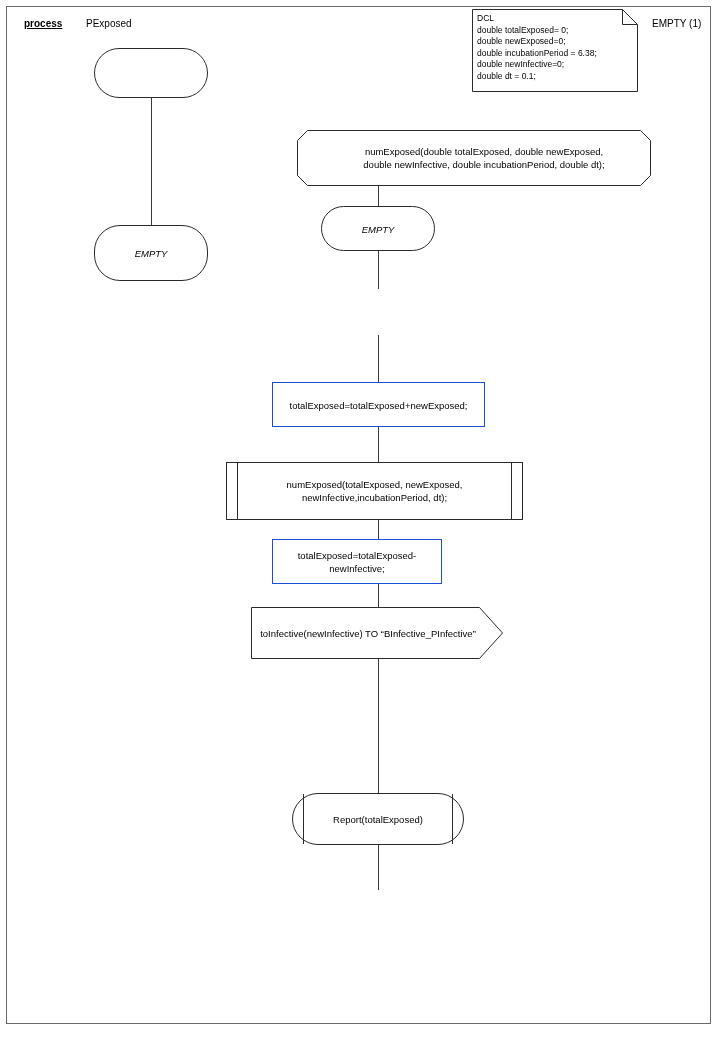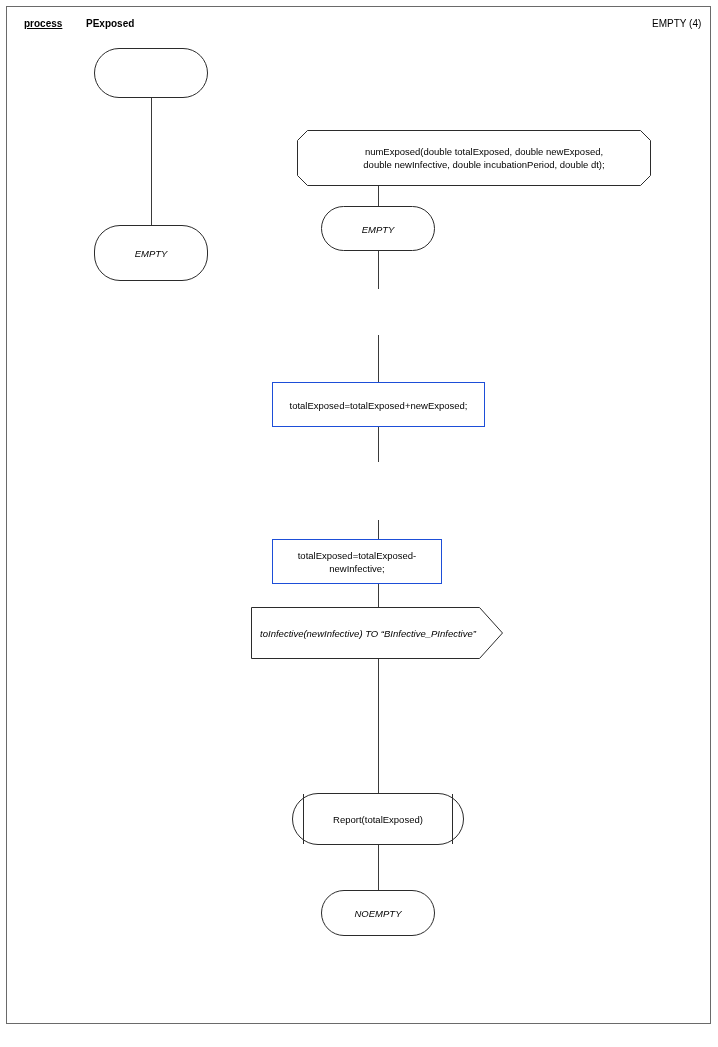--- a/index.html
+++ b/index.html
@@ -100,24 +100,36 @@
 </style>
 </head>
 <body>
 
 <div id="page">
 
   <div id="page-frame"></div>
 
   <div class="hdr bold" style="left:24px; top:18px;text-decoration:underline;">process</div>
 
-  <div class="hdr" style="left:86px; top:18px;font-weight:bold;">PExposed</div>
+  <div class="hdr" style="left:86px; top:18px;">PExposed</div>
 
-  <div class="hdr" style="left:652px; top:18px;">EMPTY (4)</div>
+  <div class="hdr" style="left:652px; top:18px;">EMPTY (1)</div>
 
+  <div id="dcl-note-wrap" style="left:472px; top:9px; width:166px; height:83px;">
+    <svg class="shape-svg" width="166" height="83" viewBox="0 0 166 83">
+      <path d="M0.5,0.5 L150.5,0.5 L165.5,15.5 L165.5,82.5 L0.5,82.5 Z" fill="#ffffff" stroke="#2b2b2b" stroke-width="1"></path>
+      <path d="M150.5,0.5 L150.5,15.5 L165.5,15.5" fill="none" stroke="#2b2b2b" stroke-width="1"></path>
+    </svg>
+    <div id="dcl-note" style="left:0; top:0; width:166px; height:83px;">DCL
+double totalExposed= 0;
+double newExposed=0;
+double incubationPeriod = 6.38;
+double newInfective=0;
+double dt = 0.1;</div>
+  </div>
 
   <div class="node state pill" style="left:94px; top:48px; width:114px; height:50px;">
     <div class="txt"></div>
   </div>
 
   <div class="line" style="left:151px; top:98px; height:127px;"></div>
 
   <div class="node state pill" style="left:94px; top:225px; width:114px; height:56px;">
     <div class="txt">EMPTY</div>
   </div>
@@ -141,43 +153,46 @@
 
 
   <div class="line" style="left:378px; top:335px; height:47px;"></div>
 
   <div class="node task" style="left:272px; top:382px; width:213px; height:45px;">
     <div class="txt">totalExposed=totalExposed+newExposed;</div>
   </div>
 
   <div class="line" style="left:378px; top:427px; height:35px;"></div>
 
+  <div class="node proccall" style="left:226px; top:462px; width:297px; height:58px;">
+    <div class="bar" style="left:10px;"></div>
+    <div class="bar" style="right:10px;"></div>
+    <div class="txt">numExposed(totalExposed, newExposed,
+newInfective,incubationPeriod, dt);</div>
+  </div>
 
   <div class="line" style="left:378px; top:520px; height:19px;"></div>
 
   <div class="node task" style="left:272px; top:539px; width:170px; height:45px;">
     <div class="txt">totalExposed=totalExposed-newInfective;</div>
   </div>
 
   <div class="line" style="left:378px; top:584px; height:23px;"></div>
 
-  <div class="node" style="left:251px; top:607px; width:252px; height:52px;font-style:italic;">
+  <div class="node" style="left:251px; top:607px; width:252px; height:52px;">
     <svg class="shape-svg" width="252" height="52" viewBox="0 0 252 52">
       <path d="M0.5,0.5 L228.5,0.5 L251.5,26 L228.5,51.5 L0.5,51.5 Z" fill="#ffffff" stroke="#2b2b2b" stroke-width="1"></path>
     </svg>
     <div class="txt" style="padding-right:24px;">toInfective(newInfective) TO “BInfective_PInfective”</div>
   </div>
 
   <div class="line" style="left:378px; top:659px; height:134px;"></div>
 
   <div class="node proccall" style="left:292px; top:793px; width:172px; height:52px;border-radius:26px;">
     <div class="bar" style="left:10px;"></div>
     <div class="bar" style="right:10px;"></div>
     <div class="txt">Report(totalExposed)</div>
   </div>
 
   <div class="line" style="left:378px; top:845px; height:45px;"></div>
 
-  <div class="node state pill" style="left:321px; top:890px; width:114px; height:46px;">
-    <div class="txt">NOEMPTY</div>
-  </div>
 
 </div>
 
 </body></html>

